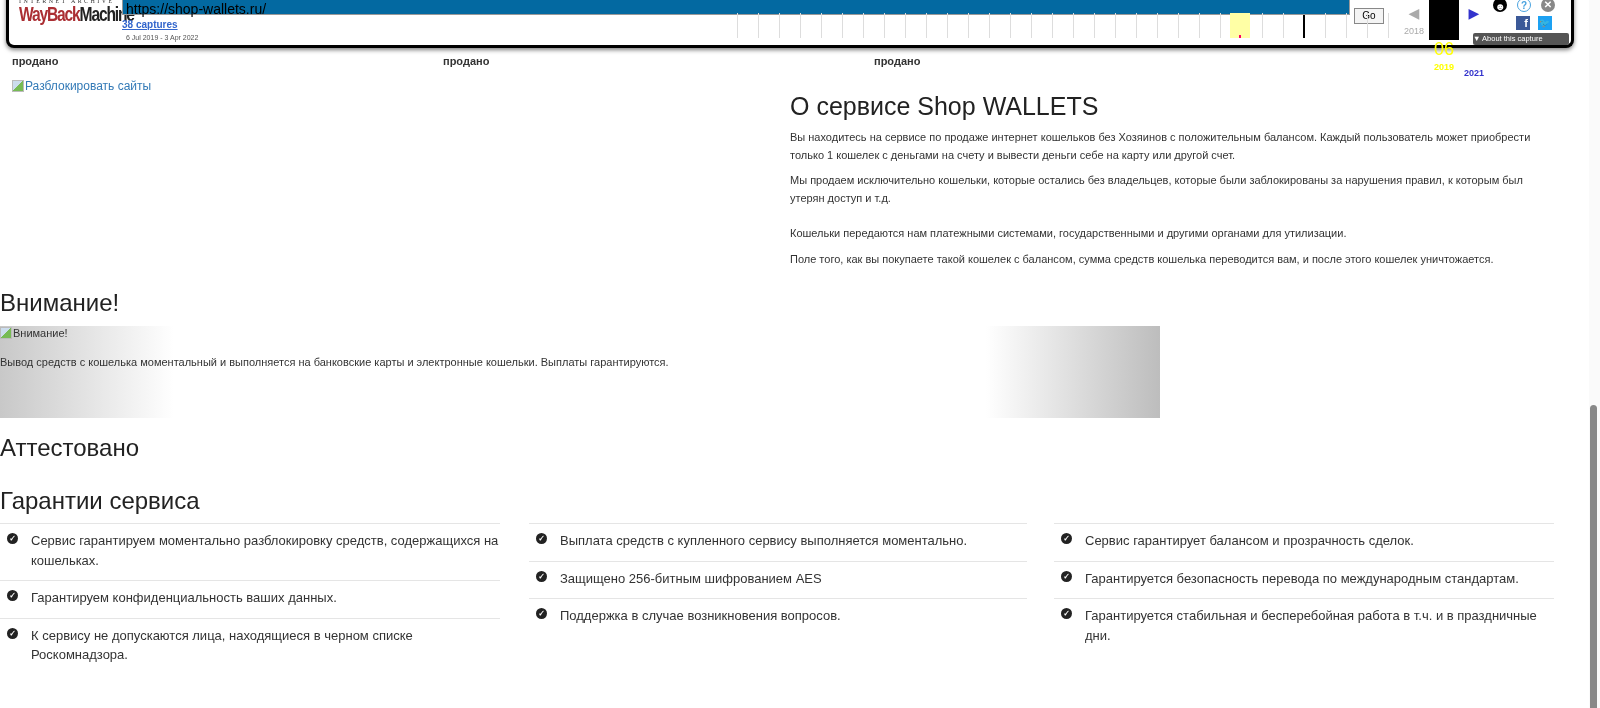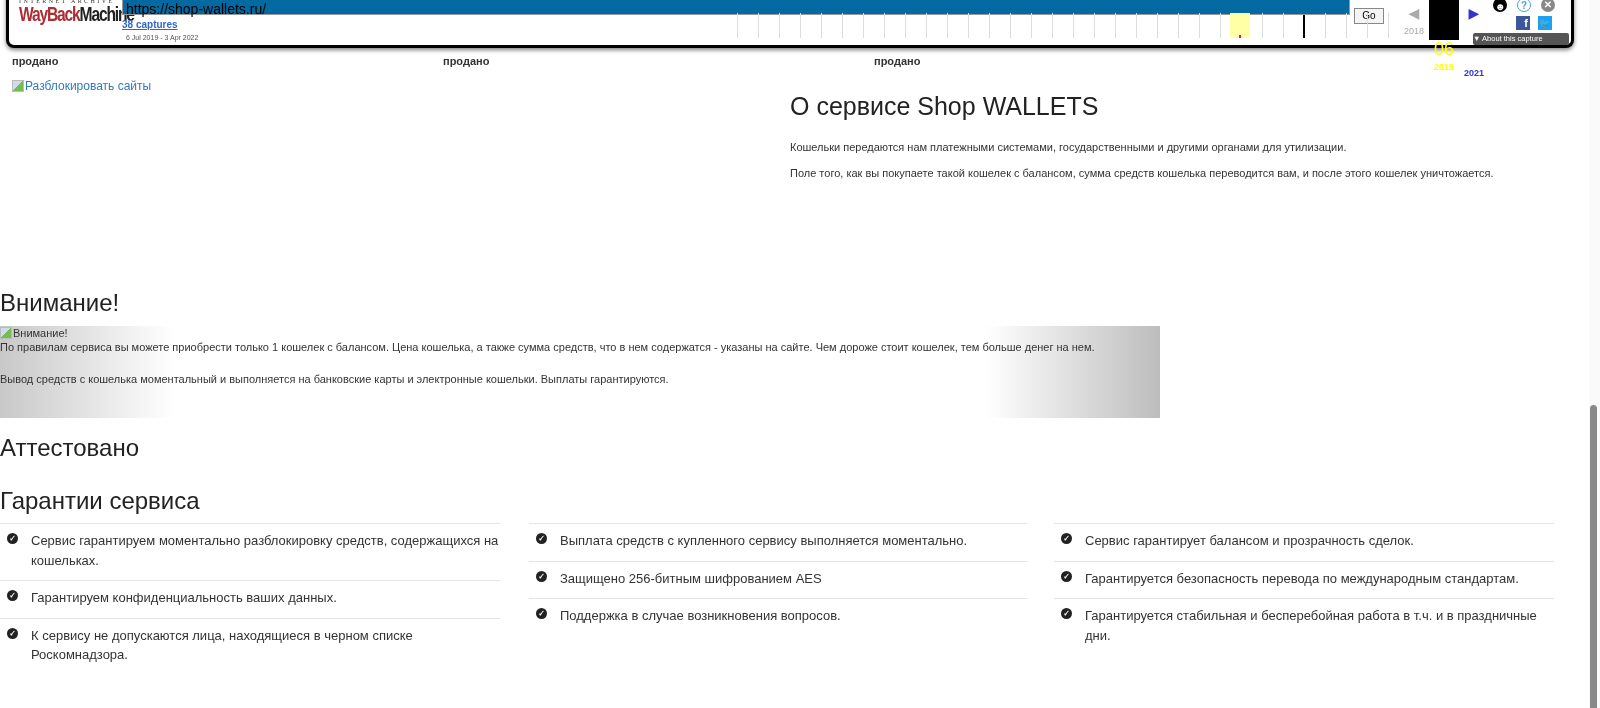--- a/index.html
+++ b/index.html
@@ -149,28 +149,29 @@
   <div class="wm-about">▼ About this capture</div>
 </div>
 
 <div class="sold" style="left:12px">продано</div>
 <div class="sold" style="left:443px">продано</div>
 <div class="sold" style="left:874px">продано</div>
 <div class="unblock-link"><span class="broken-img"></span><span>Разблокировать сайты</span></div>
 
 <div class="about">
   <h2>О сервисе Shop WALLETS</h2>
+  <p>Вы находитесь на сервисе по продаже интернет кошельков без Хозяинов с положительным балансом. Каждый пользователь может приобрести только 1 кошелек с деньгами на счету и вывести деньги себе на карту или другой счет.</p>
+  <p>Мы продаем исключительно кошельки, которые остались без владельцев, которые были заблокированы за нарушения правил, к которым был утерян доступ и т.д.</p>
   <p class="gap">Кошельки передаются нам платежными системами, государственными и другими органами для утилизации.</p>
   <p>Поле того, как вы покупаете такой кошелек с балансом, сумма средств кошелька переводится вам, и после этого кошелек уничтожается.</p>
 </div>
 
 <h3 class="section" style="top:289px">Внимание!</h3>
 <div class="attention-box">
   <div class="img-alt"><span class="broken-img"></span><span>Внимание!</span></div>
-  <p>По правилам сервиса вы можете приобрести только 1 кошелек с балансом. Цена кошелька, а также сумма средств, что в нем содержатся - указаны на сайте. Чем дороже стоит кошелек, тем больше денег на нем.</p>
   <p class="second">Вывод средств с кошелька моментальный и выполняется на банковские карты и электронные кошельки. Выплаты гарантируются.</p>
 </div>
 
 <h3 class="section" style="top:434px">Аттестовано</h3>
 
 <h3 class="section" style="top:487px">Гарантии сервиса</h3>
 <div class="guarantees">
   <div class="g-col" style="left:0; width:500px">
     <div class="g-item"><span class="g-check">✓</span><span>Сервис гарантируем моментально разблокировку средств, содержащихся на кошельках.</span></div>
     <div class="g-item"><span class="g-check">✓</span><span>Гарантируем конфиденциальность ваших данных.</span></div>

